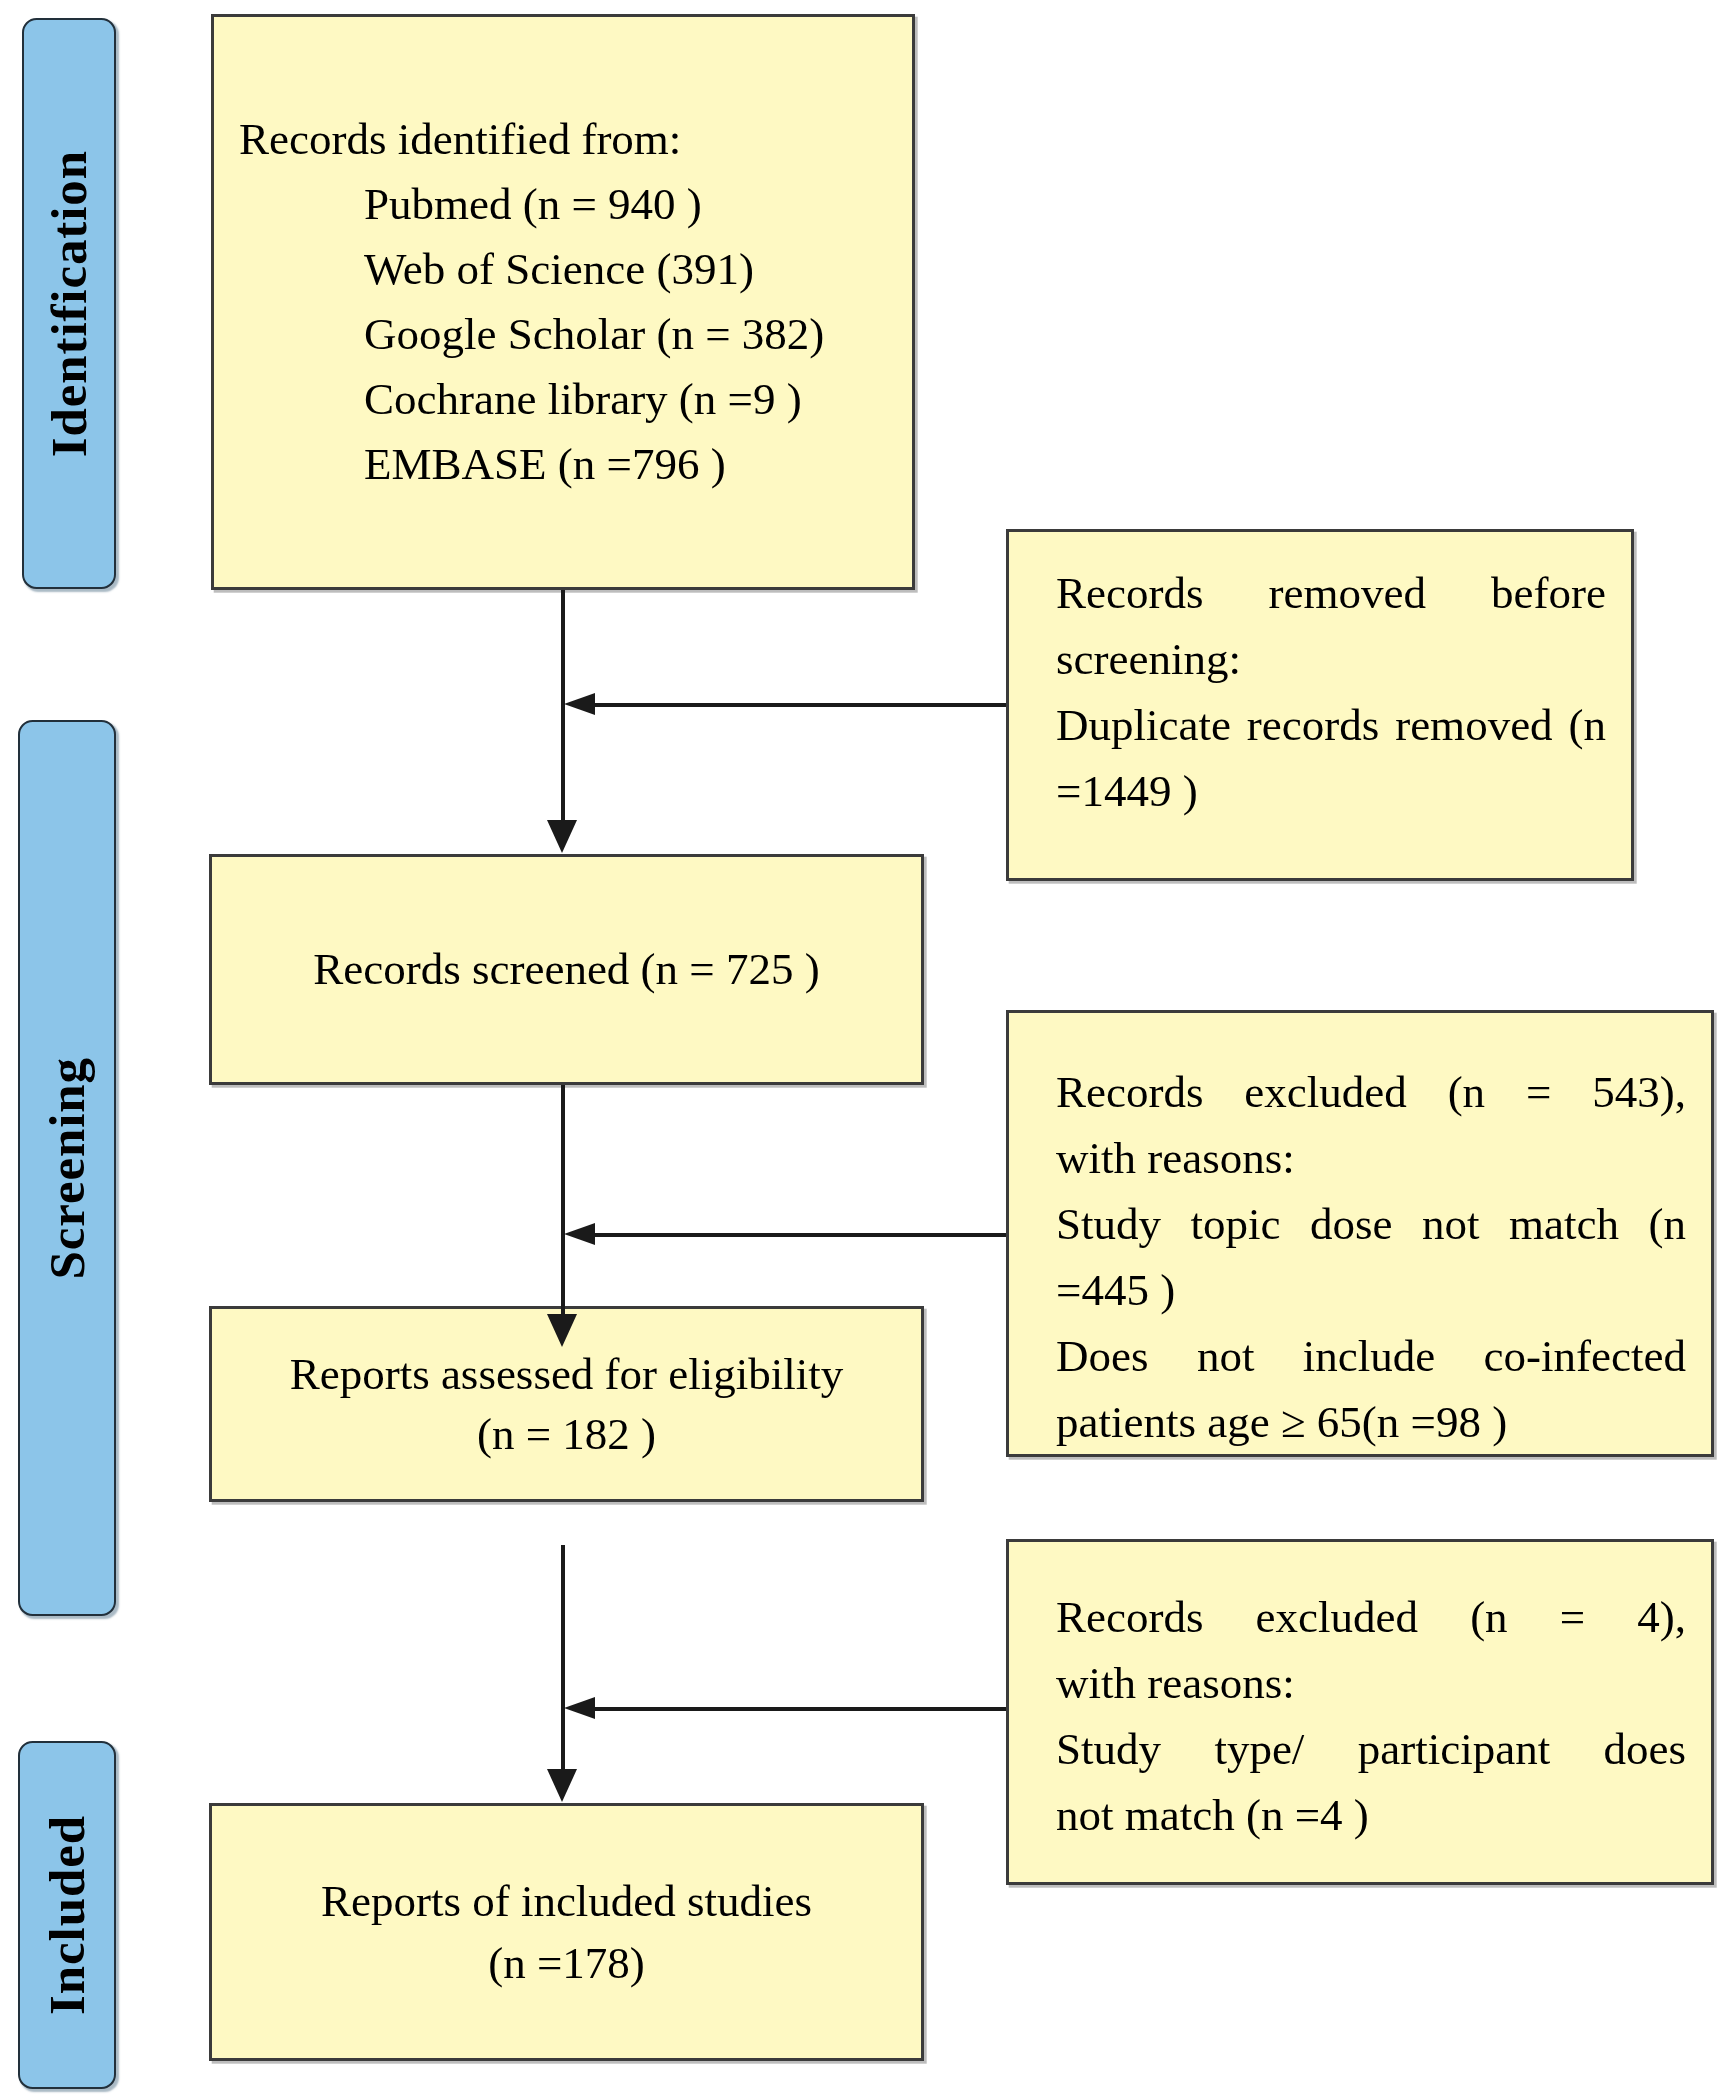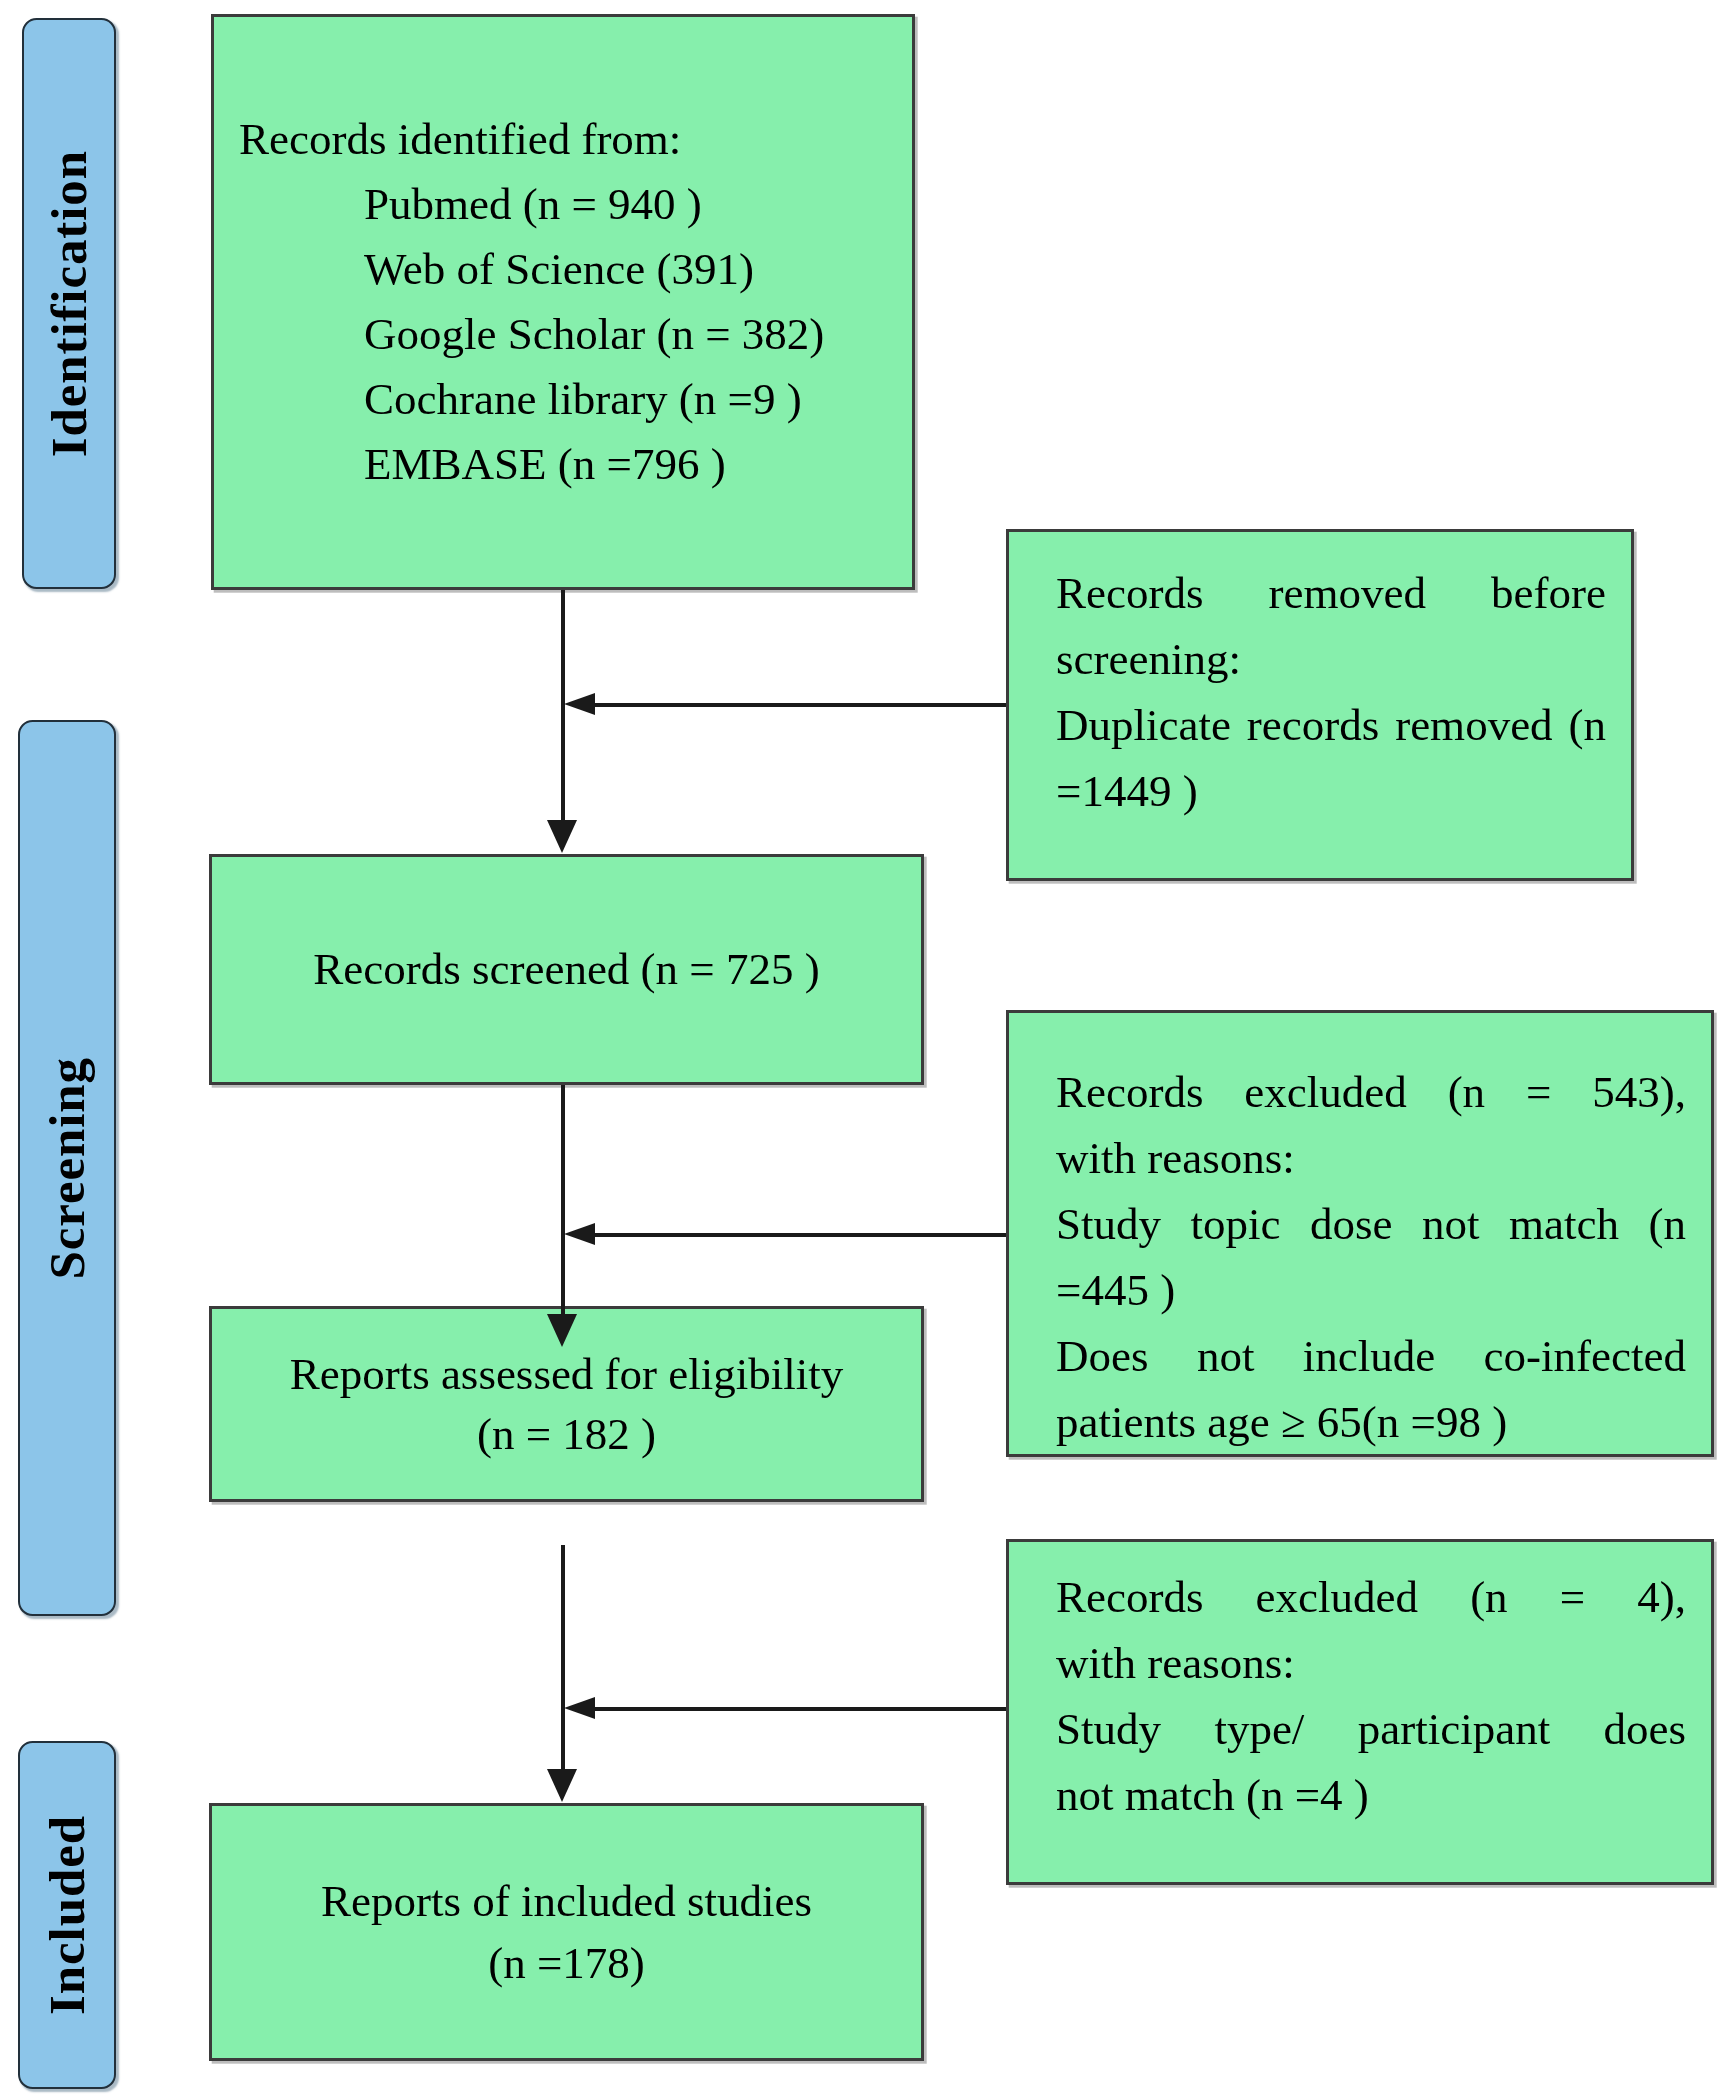--- a/index.html
+++ b/index.html
@@ -24,21 +24,21 @@
     writing-mode:vertical-rl;
     transform:rotate(180deg);
     font-weight:bold;
     font-size:51px;
     letter-spacing:0.9px;
     white-space:nowrap;
   }
   
   .wbox{
     position:absolute;
-    background:#86efac;
+    background:#fef9c3;
     border:3.6px solid #3b3b3b;
     box-shadow:2.7px 2.7px 0 rgba(145,145,145,0.6);
     box-sizing:border-box;
     font-size:45px;
     line-height:65px;
   }
   .wbox .line{white-space:nowrap;}
   .indent{margin-left:125px;}
   .centerbox{
     display:flex;flex-direction:column;
@@ -74,21 +74,21 @@
   
   #stage-identification{left:22px;top:18px;width:90px;height:567px;}
   #stage-screening{left:18px;top:720px;width:94px;height:892px;}
   #stage-included{left:18px;top:1741px;width:94px;height:344px;}
 
   #box-identified{left:211px;top:13.6px;width:704px;height:576px;padding:90px 18px 0 25px;}
   #box-removed{left:1006px;top:529px;width:628px;height:352px;padding-top:28px;}
   #box-screened{left:209px;top:854px;width:715px;height:231px;}
   #box-excluded1{left:1006px;top:1010px;width:708px;height:447px;padding-top:46px;}
   #box-assessed{left:209px;top:1306px;width:715px;height:196px;line-height:60px;}
-  #box-excluded2{left:1006px;top:1539px;width:708px;height:346px;padding-top:22px;}
+  #box-excluded2{left:1006px;top:1539px;width:708px;height:346px;padding-top:42px;}
   #box-included{left:209px;top:1803px;width:715px;height:258px;line-height:62px;}
 
   #v1{left:561px;top:590px;height:233px;}
   #v1h{left:547px;top:820px;}
   #v2{left:561px;top:1085px;height:232px;}
   #v2h{left:547px;top:1314px;}
   #v3{left:561px;top:1545px;height:225px;}
   #v3h{left:547px;top:1769px;}
 
   #h1{left:588px;top:703px;width:418px;}

